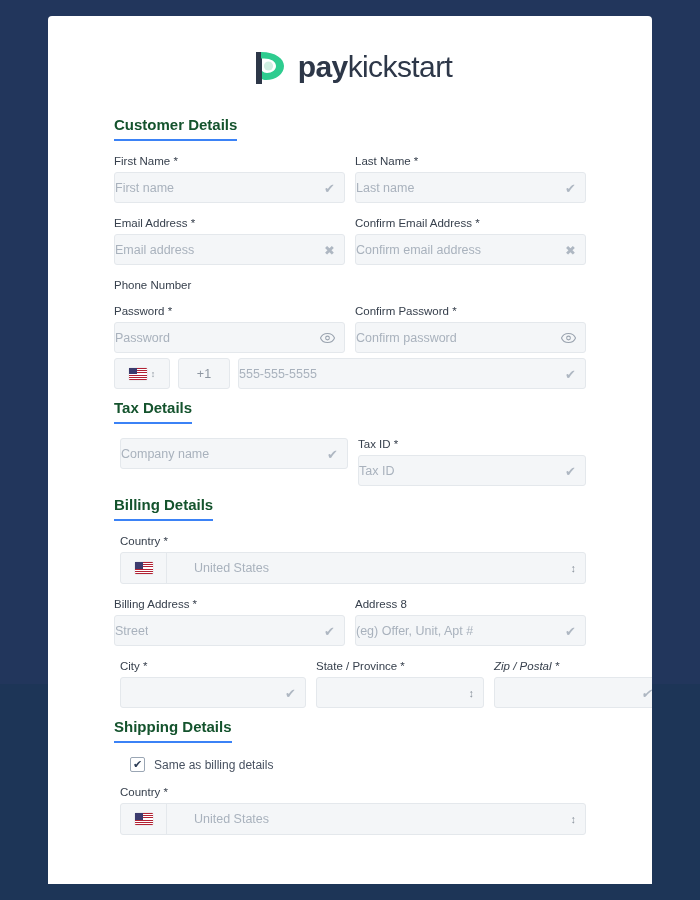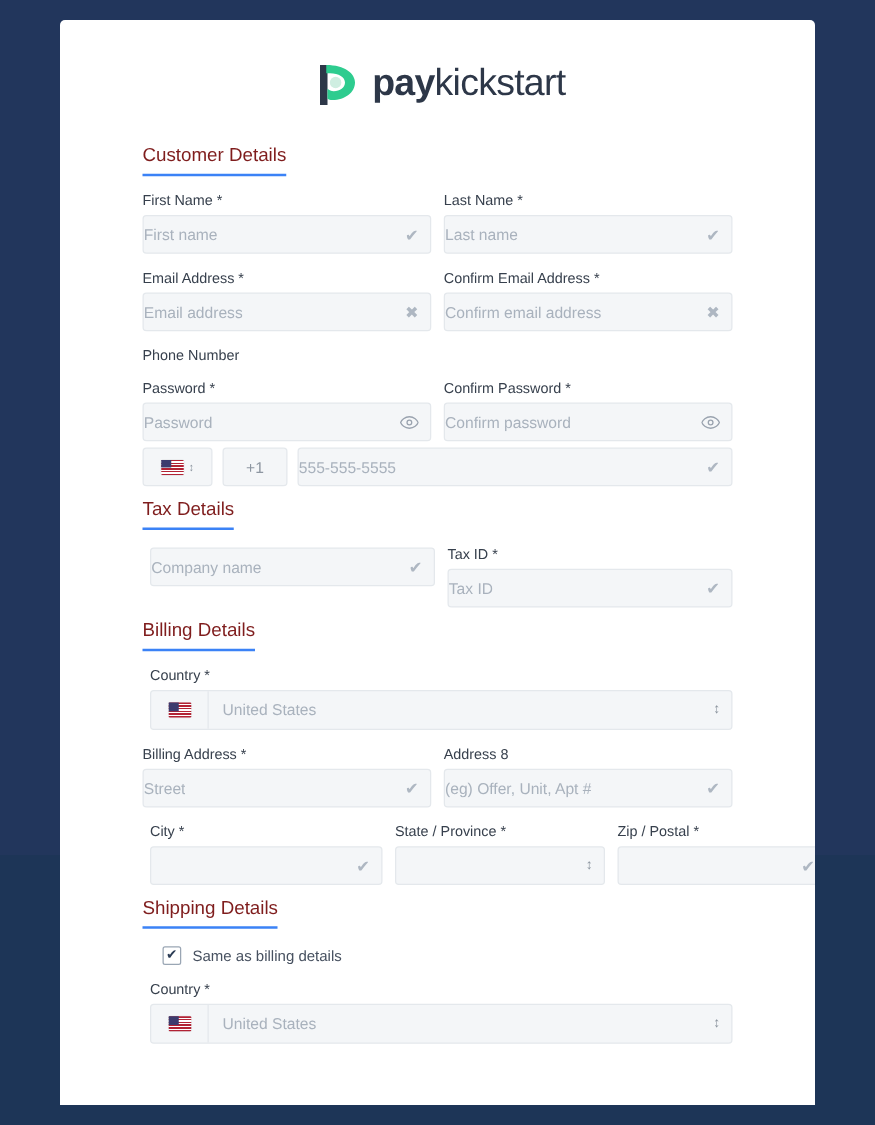--- a/index.html
+++ b/index.html
@@ -37,41 +37,41 @@
     font-size: 30px;
     letter-spacing: -0.6px;
     color: #2d3748;
     font-weight: 700;
   }
   .logo-text .light { font-weight: 400; }
 
   
   .section-title {
     font-size: 15px;
-    font-weight: 400;
-    color: #7f1d1d;
+    font-weight: 700;
+    color: #14532d;
     padding: 0 0 6px 0;
     margin: 0 0 0 66px;
     display: inline-block;
     border-bottom: 2px solid #3b82f6;
   }
   .sec-gap-1 { margin-top: 20px; }
   .sec-gap { margin-top: 10px; }
 
   
   .row {
     display: flex;
     padding: 0 66px 0 66px;
     gap: 10px;
     margin-top: 14px;
   }
   .col { flex: 1; min-width: 0; }
   .col.narrow-1 { flex: 0 0 186px; }
   .col.narrow-2 { flex: 0 0 168px; }
-  .col.narrow-3 { flex: 0 0 168px; }
+  .col.narrow-3 { flex: 0 0 168px; font-style: italic; }
 
   label.fld {
     display: block;
     font-size: 11.5px;
     color: #37404d;
     margin-bottom: 5px;
     font-weight: 400;
   }
   .input {
     position: relative;
@@ -126,20 +126,21 @@
   .country-sel {
     position: relative;
     height: 32px;
     background: #f4f6f8;
     border: 1px solid #e4e8ec;
     border-radius: 3px;
     display: flex;
     align-items: center;
     font-size: 12.5px;
     color: #a9b2bd;
+    gap: 16px;
   }
   .country-sel .flagbox {
     width: 46px; height: 100%;
     display: flex; align-items: center; justify-content: center;
     border-right: 1px solid #e4e8ec;
   }
   .country-sel .cval { padding-left: 11px; }
 
   
   .flag {

